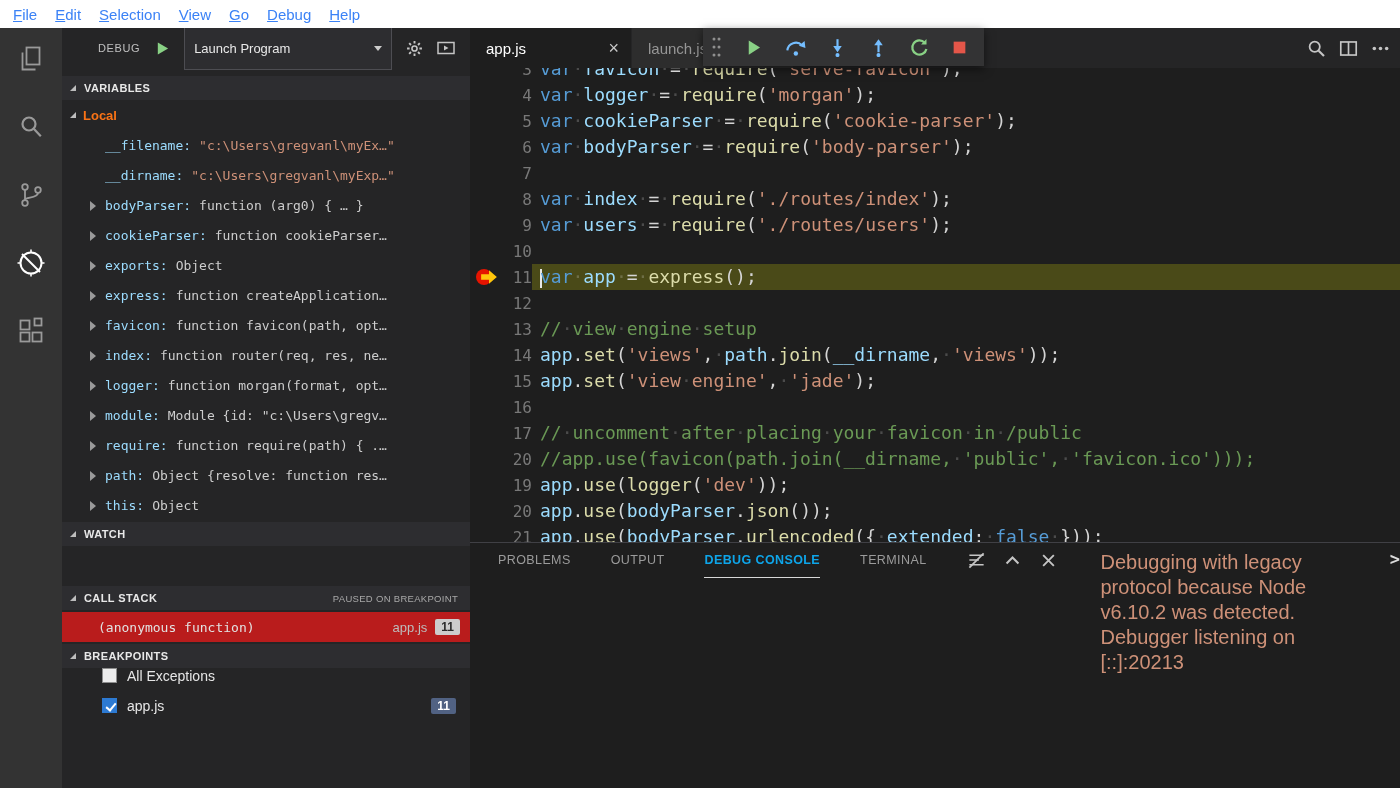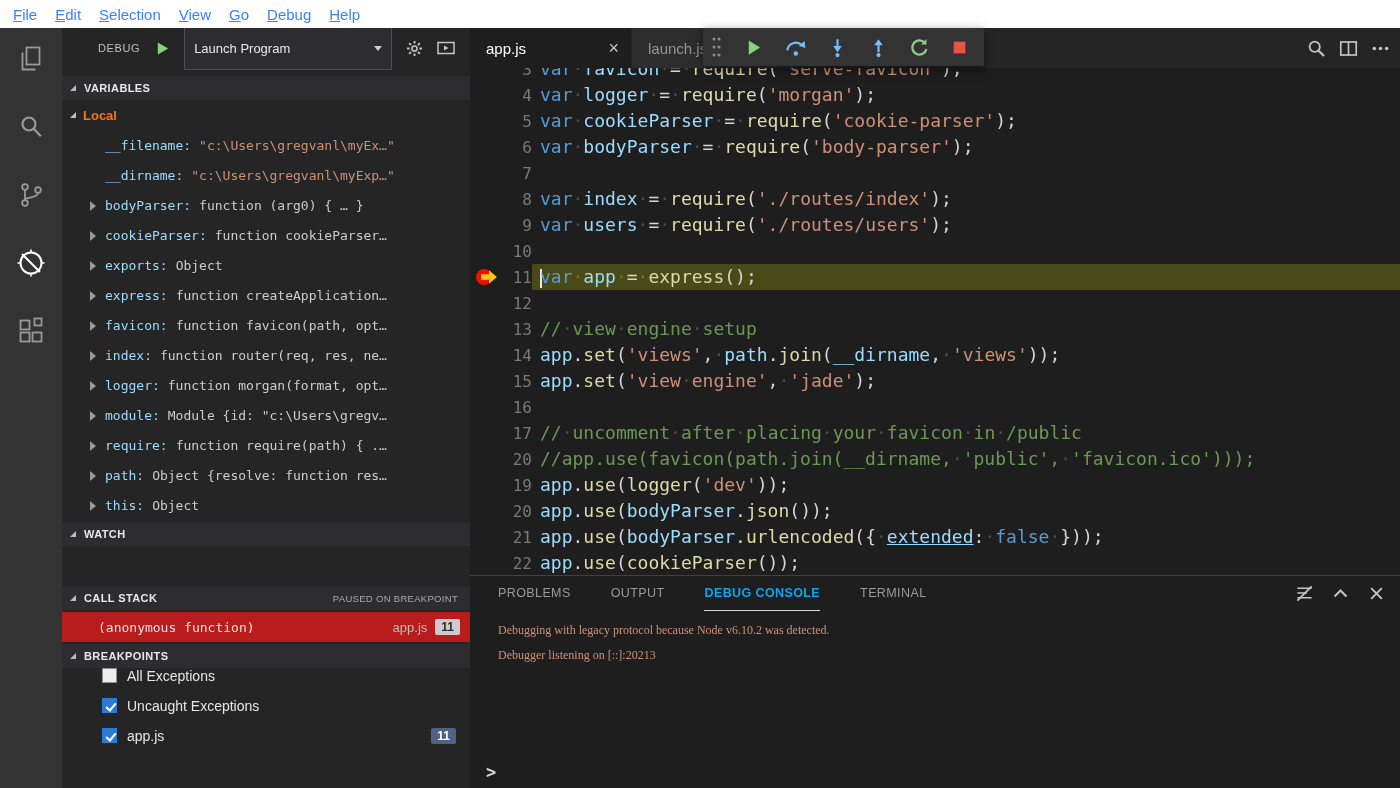--- a/index.html
+++ b/index.html
@@ -65,26 +65,26 @@
   .dbg-arrow{position:absolute;left:10px;top:4px}
   .tk-k{color:var(--keyword,#569cd6)}
   .tk-v{color:var(--variable,#9cdcfe)}
   .tk-f{color:var(--function,#dcdcaa)}
   .tk-s{color:var(--string,#ce9178)}
   .tk-c{color:var(--comment,#6a9955)}
   .tk-p{color:var(--punctuation,#d4d4d4)}
   .tk-u{color:var(--variable,#9cdcfe);text-decoration:underline}
   .ws{color:rgba(255,255,255,.20)}
   
-  .panel{height:213px;border-top:1px solid #404045;display:flex;flex-direction:column;background:#1e1e1e;flex-shrink:0}
+  .panel{height:246px;border-top:1px solid #404045;display:flex;flex-direction:row;background:#1e1e1e;flex-shrink:0}
   .panel-tabs{height:35px;display:flex;align-items:stretch;padding:0 14px 0 28px;gap:40px;flex-shrink:0}
   .panel-tab{display:flex;align-items:center;font-size:12.5px;letter-spacing:.4px;color:#9b9b9b;border-bottom:1px solid transparent}
   .panel-tab.active{color:#0ea5e9;font-weight:bold;border-bottom-color:#d8d8d8}
   .panel-actions{margin-left:auto;display:flex;align-items:center;gap:16px}
-  .console-out{flex:1;padding:7px 0 0 28px;font-family:Liberation Serif, serif;font-size:12px;line-height:25px;color:var(--console_text,#ce9178);overflow:hidden}
+  .console-out{flex:1;padding:7px 0 0 28px;font-family:Liberation Sans, sans-serif;font-size:20px;line-height:25px;color:var(--console_text,#ce9178);overflow:hidden}
   .console-input{height:32px;display:flex;align-items:center;padding-left:16px;flex-shrink:0}
   .prompt{color:#dadada;font-family:"DejaVu Sans Mono",monospace;font-size:17px;font-weight:bold}
 </style>
 </head>
 <body>
 
 <div class="menubar" id="menubar">
     <span class="menu-item"><u>F</u>ile</span>
     <span class="menu-item"><u>E</u>dit</span>
     <span class="menu-item"><u>S</u>election</span>
@@ -281,24 +281,20 @@
       <span class="tw-exp"></span>
       <span class="sh-label">BREAKPOINTS</span>
     </div>
     <div id="breakpoints-list">
         <div class="bp-row">
           <span class="checkbox"></span>
           <span>All Exceptions</span>
         </div>
         <div class="bp-row">
           <span class="checkbox checked"></span>
-          <span>Uncaught Exceptions</span>
-        </div>
-        <div class="bp-row">
-          <span class="checkbox checked"></span>
           <span>app.js</span>
           <span class="bp-line-badge">11</span>
         </div>
       </div>
   </div>
 
   <div class="editor-col">
     <div class="tabbar">
       <div id="tabs" style="display:flex">
           <div class="tab active">

